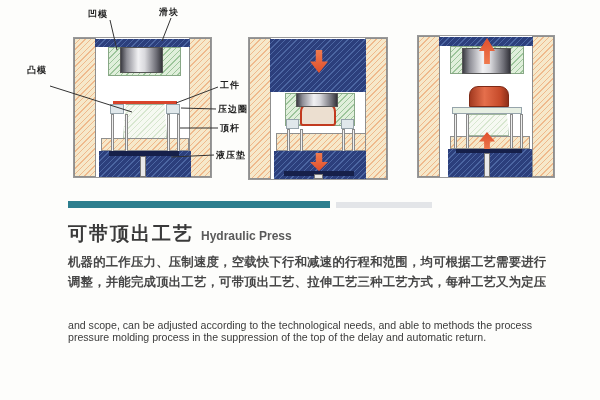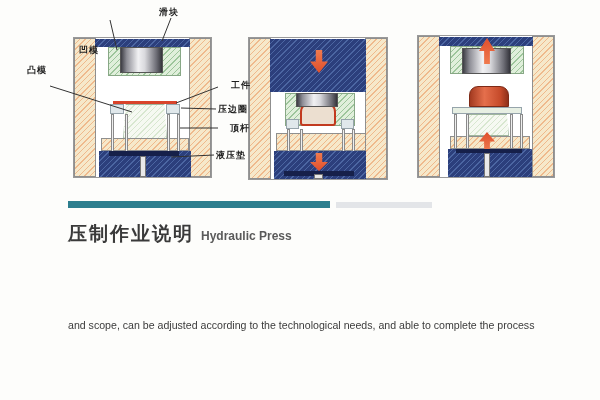--- a/index.html
+++ b/index.html
@@ -110,36 +110,39 @@
     <svg class="leaders" width="600" height="200">
       <line x1="110" y1="20" x2="117" y2="50" stroke="#333" stroke-width="1"></line>
       <line x1="171" y1="18" x2="162" y2="41" stroke="#333" stroke-width="1"></line>
       <line x1="50" y1="86" x2="132" y2="112" stroke="#333" stroke-width="1"></line>
       <line x1="218" y1="87" x2="176" y2="103" stroke="#333" stroke-width="1"></line>
       <line x1="216" y1="109" x2="181" y2="108" stroke="#333" stroke-width="1"></line>
       <line x1="218" y1="128" x2="180" y2="128" stroke="#333" stroke-width="1"></line>
       <line x1="214" y1="155" x2="171" y2="157" stroke="#333" stroke-width="1"></line>
     </svg>
 
-    <span class="lbl" style="left:79px;top:8px;margin-top:36px;">凹模</span>
+    <span class="lbl" style="left:88px;top:8px;">凹模</span>
     <span class="lbl" style="left:159px;top:6px;">滑块</span>
     <span class="lbl" style="left:27px;top:64px;">凸模</span>
-    <span class="lbl" style="left:220px;top:79px;margin-left:11px;">工件</span>
+    <span class="lbl" style="left:220px;top:79px;">工件</span>
     <span class="lbl" style="left:218px;top:103px;">压边圈</span>
-    <span class="lbl" style="left:220px;top:122px;margin-left:10px;">顶杆</span>
+    <span class="lbl" style="left:220px;top:122px;">顶杆</span>
     <span class="lbl" style="left:216px;top:149px;">液压垫</span>
   </div>
 
   <div class="bar-teal" style="background:#2d7e8e;"></div>
   <div class="bar-gray" style="background:#e3e5e8;"></div>
 
   <div class="title">
-    <span class="zh">压制作业说明</span><span class="en">Hydraulic Press</span>
+    <span class="zh">可带顶出工艺</span><span class="en">Hydraulic Press</span>
   </div>
 
   <div class="para-zh">
+    <div>机器的工作压力、压制速度，空载快下行和减速的行程和范围，均可根据工艺需要进行</div>
+    <div>调整，并能完成顶出工艺，可带顶出工艺、拉伸工艺三种工艺方式，每种工艺又为定压</div>
   </div>
 
   <div class="para-en">
-    <div>and scope, can be adjusted according to the technological needs, and able to complete the process</div>
+    <div>and scope, can be adjusted according to the technological needs, and able to methods the process</div>
+    <div>pressure molding process in the suppression of the top of the delay and automatic return.</div>
   </div>
 
 </div>
 
 </body></html>

